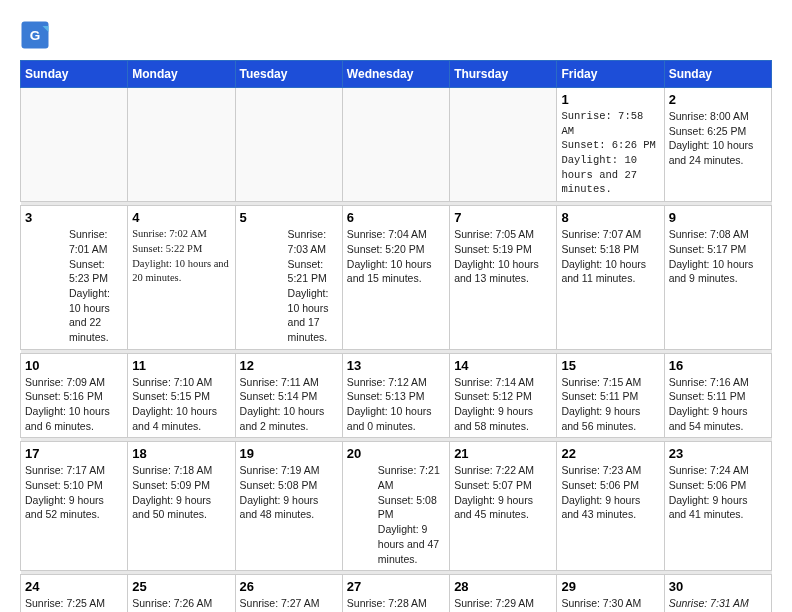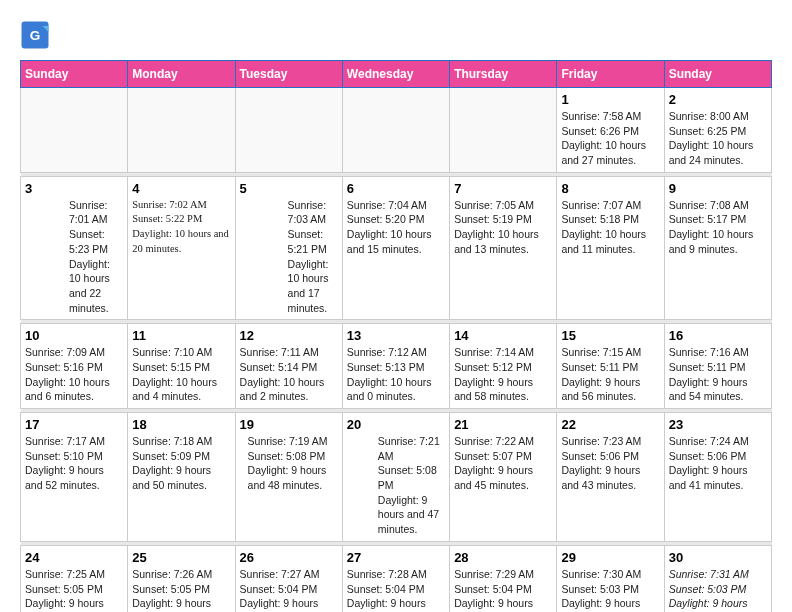--- a/index.html
+++ b/index.html
@@ -45,21 +45,21 @@
     .location {
       font-size: 14px;
       color: #444;
     }
     .calendar {
       width: 100%;
       border-collapse: collapse;
       font-size: 11px;
     }
     .calendar th {
-      background: #ec4899;
+      background: #1d4ed8;
       color: #fff;
       padding: 6px 4px;
       text-align: left;
       font-size: 12px;
       font-weight: bold;
       border: 1px solid #2a6bc5;
     }
     .calendar td {
       border: 1px solid #ccc;
       vertical-align: top;
@@ -124,21 +124,21 @@
   </thead>
   <tbody id="calendar-body">
   <tr>
         <td class="empty"></td>
         <td class="empty"></td>
         <td class="empty"></td>
         <td class="empty"></td>
         <td class="empty"></td>
         <td>
           <span class="day-number">1</span>
-          <div class="day-info" style="white-space: pre-line;">Sunrise: 7:58 AM
+          <div class="day-info" style="white-space: pre-line; font-family: Liberation Mono, monospace;">Sunrise: 7:58 AM
 Sunset: 6:26 PM
 Daylight: 10 hours and 27 minutes.</div>
         </td>
         <td>
           <span class="day-number">2</span>
           <div class="day-info" style="white-space: pre-line;">Sunrise: 8:00 AM
 Sunset: 6:25 PM
 Daylight: 10 hours and 24 minutes.</div>
         </td>
       </tr>
@@ -247,21 +247,21 @@
 Daylight: 9 hours and 52 minutes.</div>
         </td>
         <td>
           <span class="day-number">18</span>
           <div class="day-info" style="white-space: pre-line;">Sunrise: 7:18 AM
 Sunset: 5:09 PM
 Daylight: 9 hours and 50 minutes.</div>
         </td>
         <td>
           <span class="day-number">19</span>
-          <div class="day-info" style="white-space: pre-line; margin-left: 8px;">Sunrise: 7:19 AM
+          <div class="day-info" style="white-space: pre-line;">Sunrise: 7:19 AM
 Sunset: 5:08 PM
 Daylight: 9 hours and 48 minutes.</div>
         </td>
         <td>
           <span class="day-number">20</span>
           <div class="day-info" style="white-space: pre-line; margin-left: 31px;">Sunrise: 7:21 AM
 Sunset: 5:08 PM
 Daylight: 9 hours and 47 minutes.</div>
         </td>
         <td>

